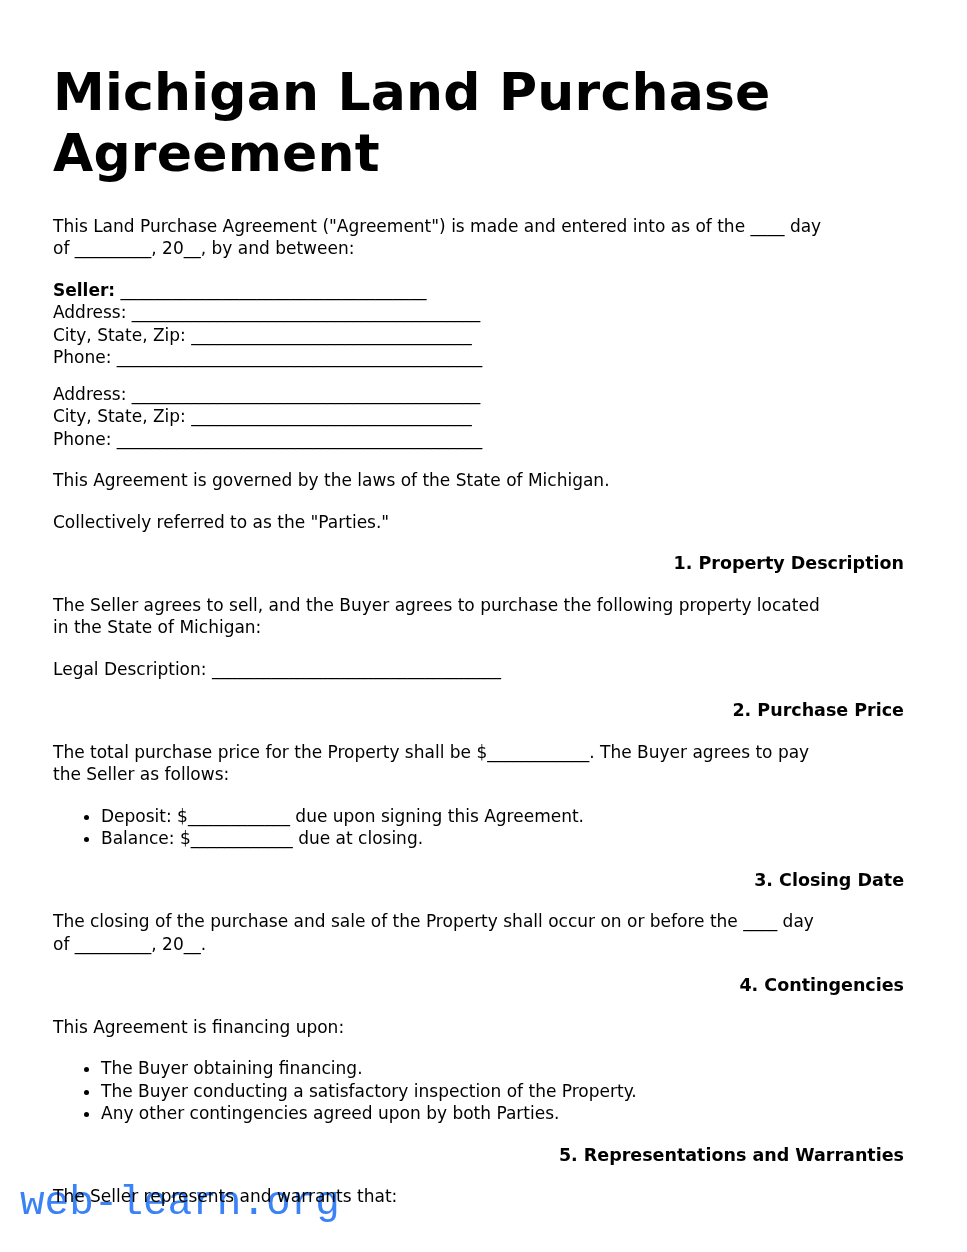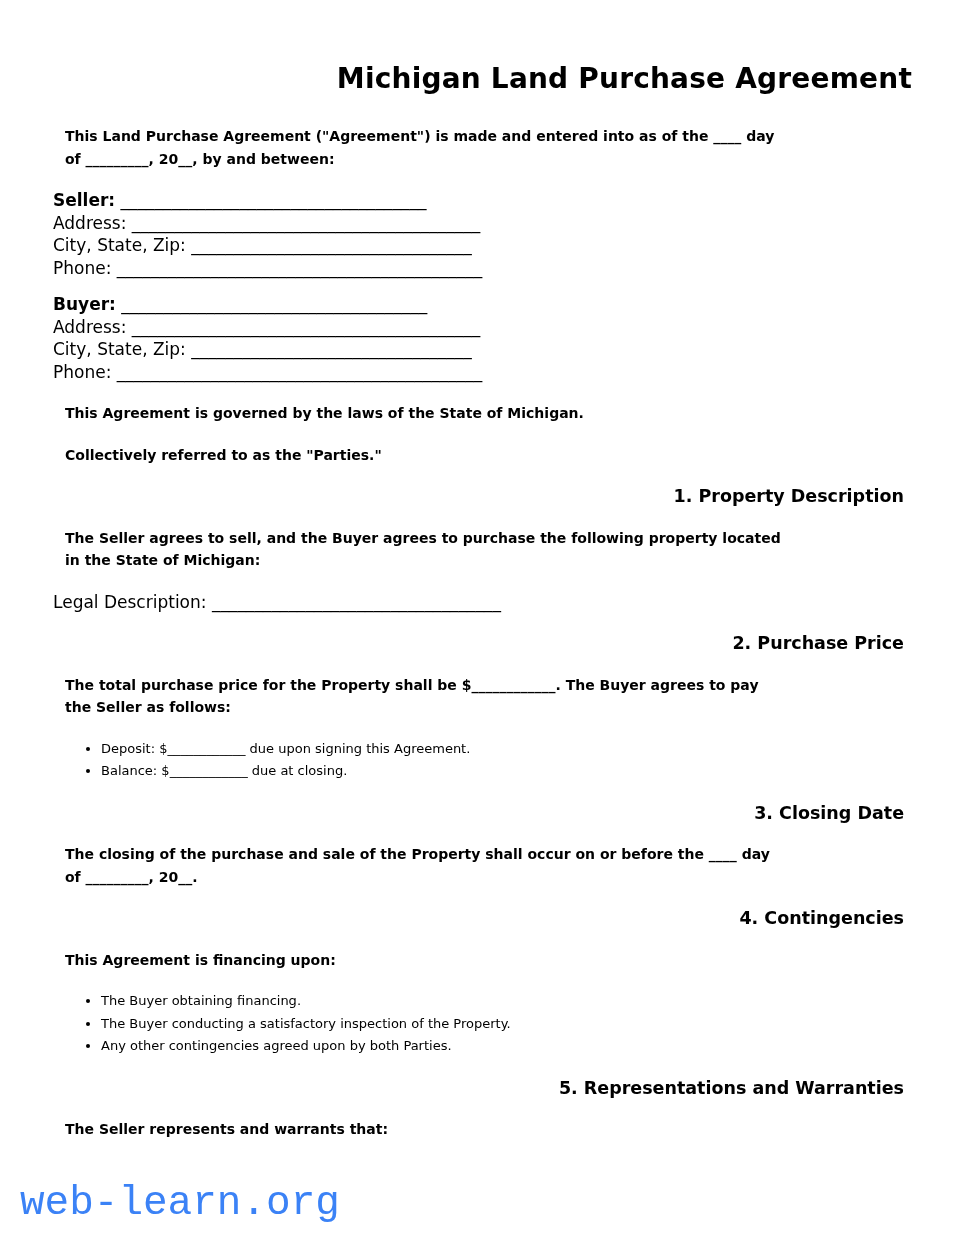--- a/index.html
+++ b/index.html
@@ -32,33 +32,31 @@
     color: #3b82f6;
     white-space: nowrap;
     pointer-events: none;
   }
   .content {
     position: relative;
     z-index: 1;
     padding: 62px 55px 0 53px;
   }
   h1.doc-title {
-    font-size: 28px;
+    font-size: 52px;
     line-height: 1.18;
     font-weight: bold;
     margin: 0 0 30px 0;
     letter-spacing: 0.2px;
-    text-align: right;
   }
   .para {
-    font-size: 14px;
+    font-size: 17px;
     line-height: 22.5px;
-    margin: 19px 12px;
+    margin: 19px 0;
     white-space: pre-line;
-    font-weight: bold;
   }
   .line-block {
     margin: 14px 0;
   }
   .line {
     font-size: 17px;
     line-height: 22.5px;
     white-space: pre;
   }
   .bold-label {
@@ -69,21 +67,21 @@
     line-height: 22.5px;
     font-weight: bold;
     margin: 19px 8px;
     text-align: right;
   }
   ul.doc-list {
     margin: 19px 0;
     padding-left: 48px;
   }
   ul.doc-list li {
-    font-size: 13px;
+    font-size: 17px;
     line-height: 22.5px;
     white-space: pre;
   }
 </style>
 </head>
 <body>
 
 <div class="page">
 
   <div class="watermark">web-learn.org</div>
@@ -96,21 +94,20 @@
 of _________, 20__, by and between:</p>
 
     <div class="line-block">
       <div class="line"><span class="bold-label">Seller:</span><span> ____________________________________</span></div>
       <div class="line">Address: _________________________________________</div>
       <div class="line">City, State, Zip: _________________________________</div>
       <div class="line">Phone: ___________________________________________</div>
     </div>
 
     <div class="line-block">
-      <div class="line"><span class="bold-label">Buyer:</span><span> ____________________________________</span></div>
       <div class="line">Address: _________________________________________</div>
       <div class="line">City, State, Zip: _________________________________</div>
       <div class="line">Phone: ___________________________________________</div>
     </div>
 
     <p class="para">This Agreement is governed by the laws of the State of Michigan.</p>
 
     <p class="para">Collectively referred to as the "Parties."</p>
 
     <h2 class="section-heading">1. Property Description</h2>

